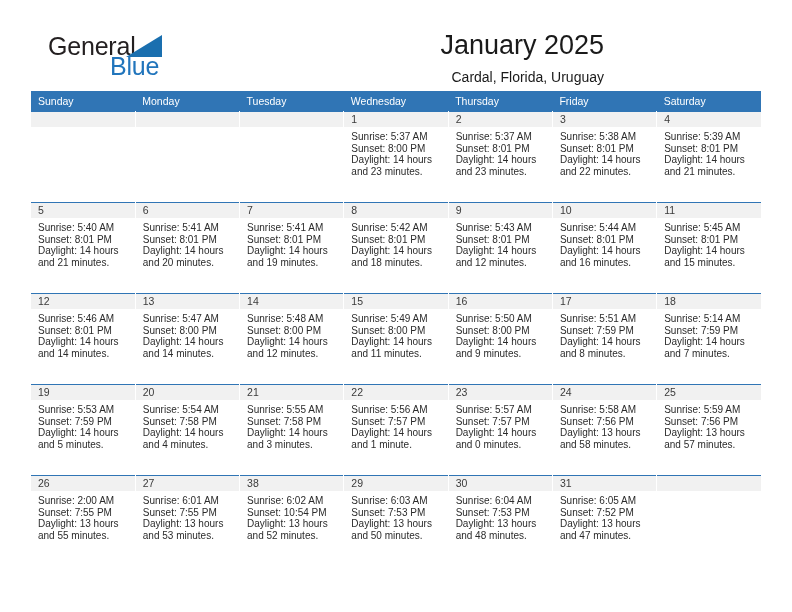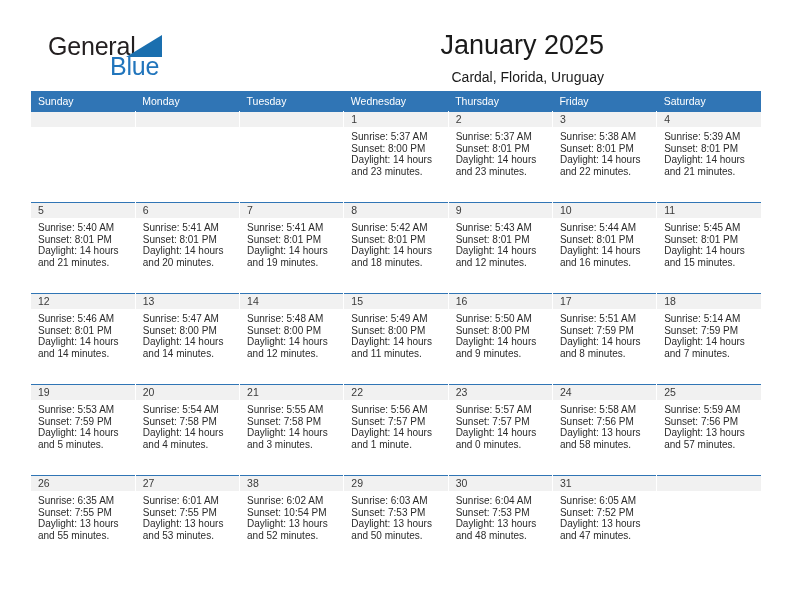--- a/index.html
+++ b/index.html
@@ -439,21 +439,21 @@
               <div>Sunset: 7:56 PM</div>
               <div>Daylight: 13 hours</div>
               <div>and 57 minutes.</div>
             </div>
           </td>
         </tr>
         <tr>
           <td>
             <div class="daynum-band">26</div>
             <div class="cell-body">
-              <div>Sunrise: 6:35 AM</div>
+              <div>Sunrise: 2:00 AM</div>
               <div>Sunset: 7:55 PM</div>
               <div>Daylight: 13 hours</div>
               <div>and 55 minutes.</div>
             </div>
           </td>
           <td>
             <div class="daynum-band">27</div>
             <div class="cell-body">
               <div>Sunrise: 6:01 AM</div>
               <div>Sunset: 7:55 PM</div>

